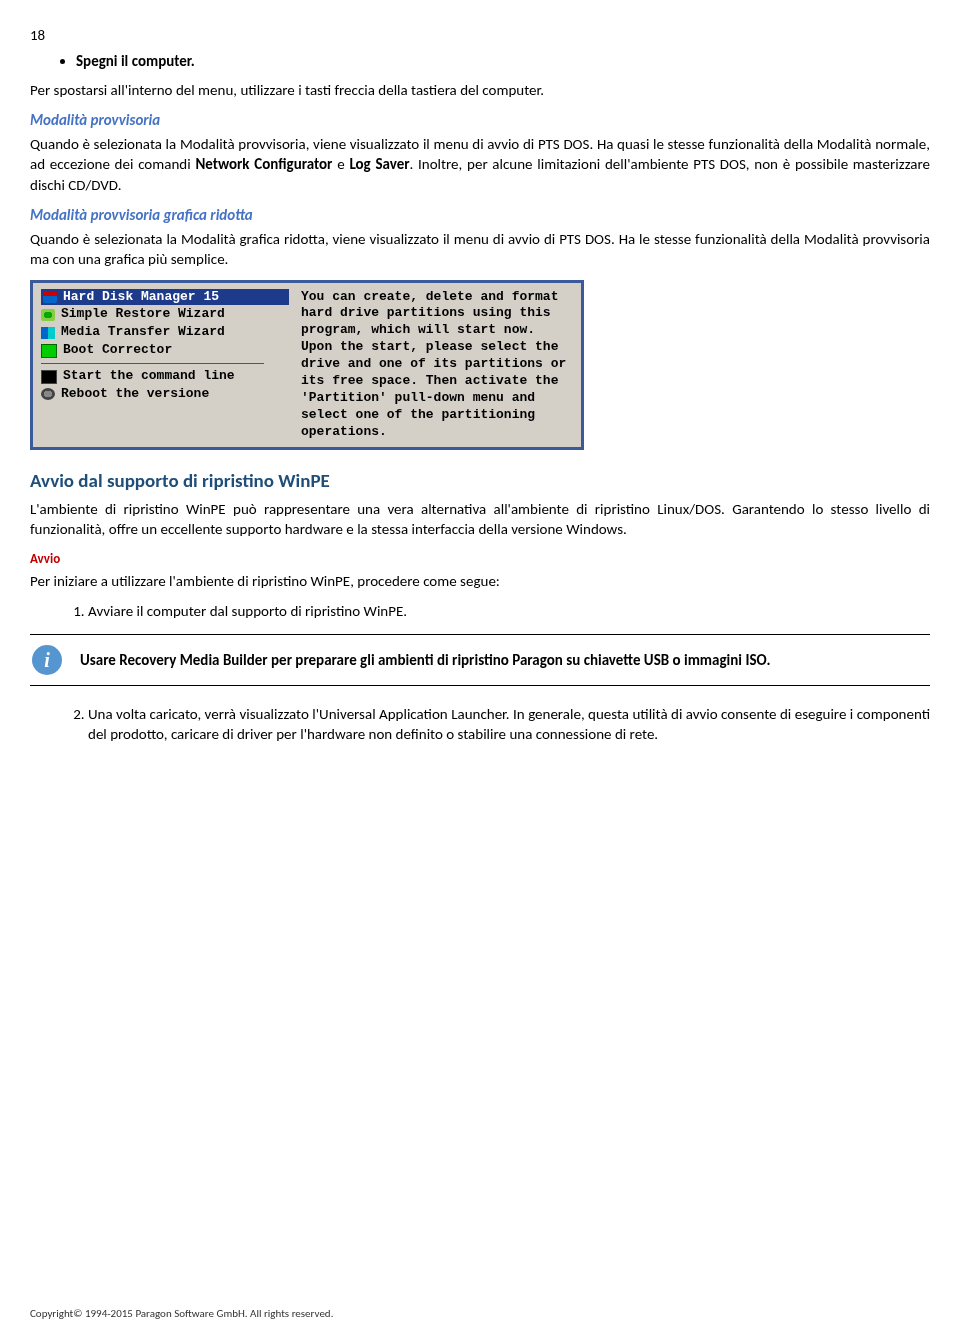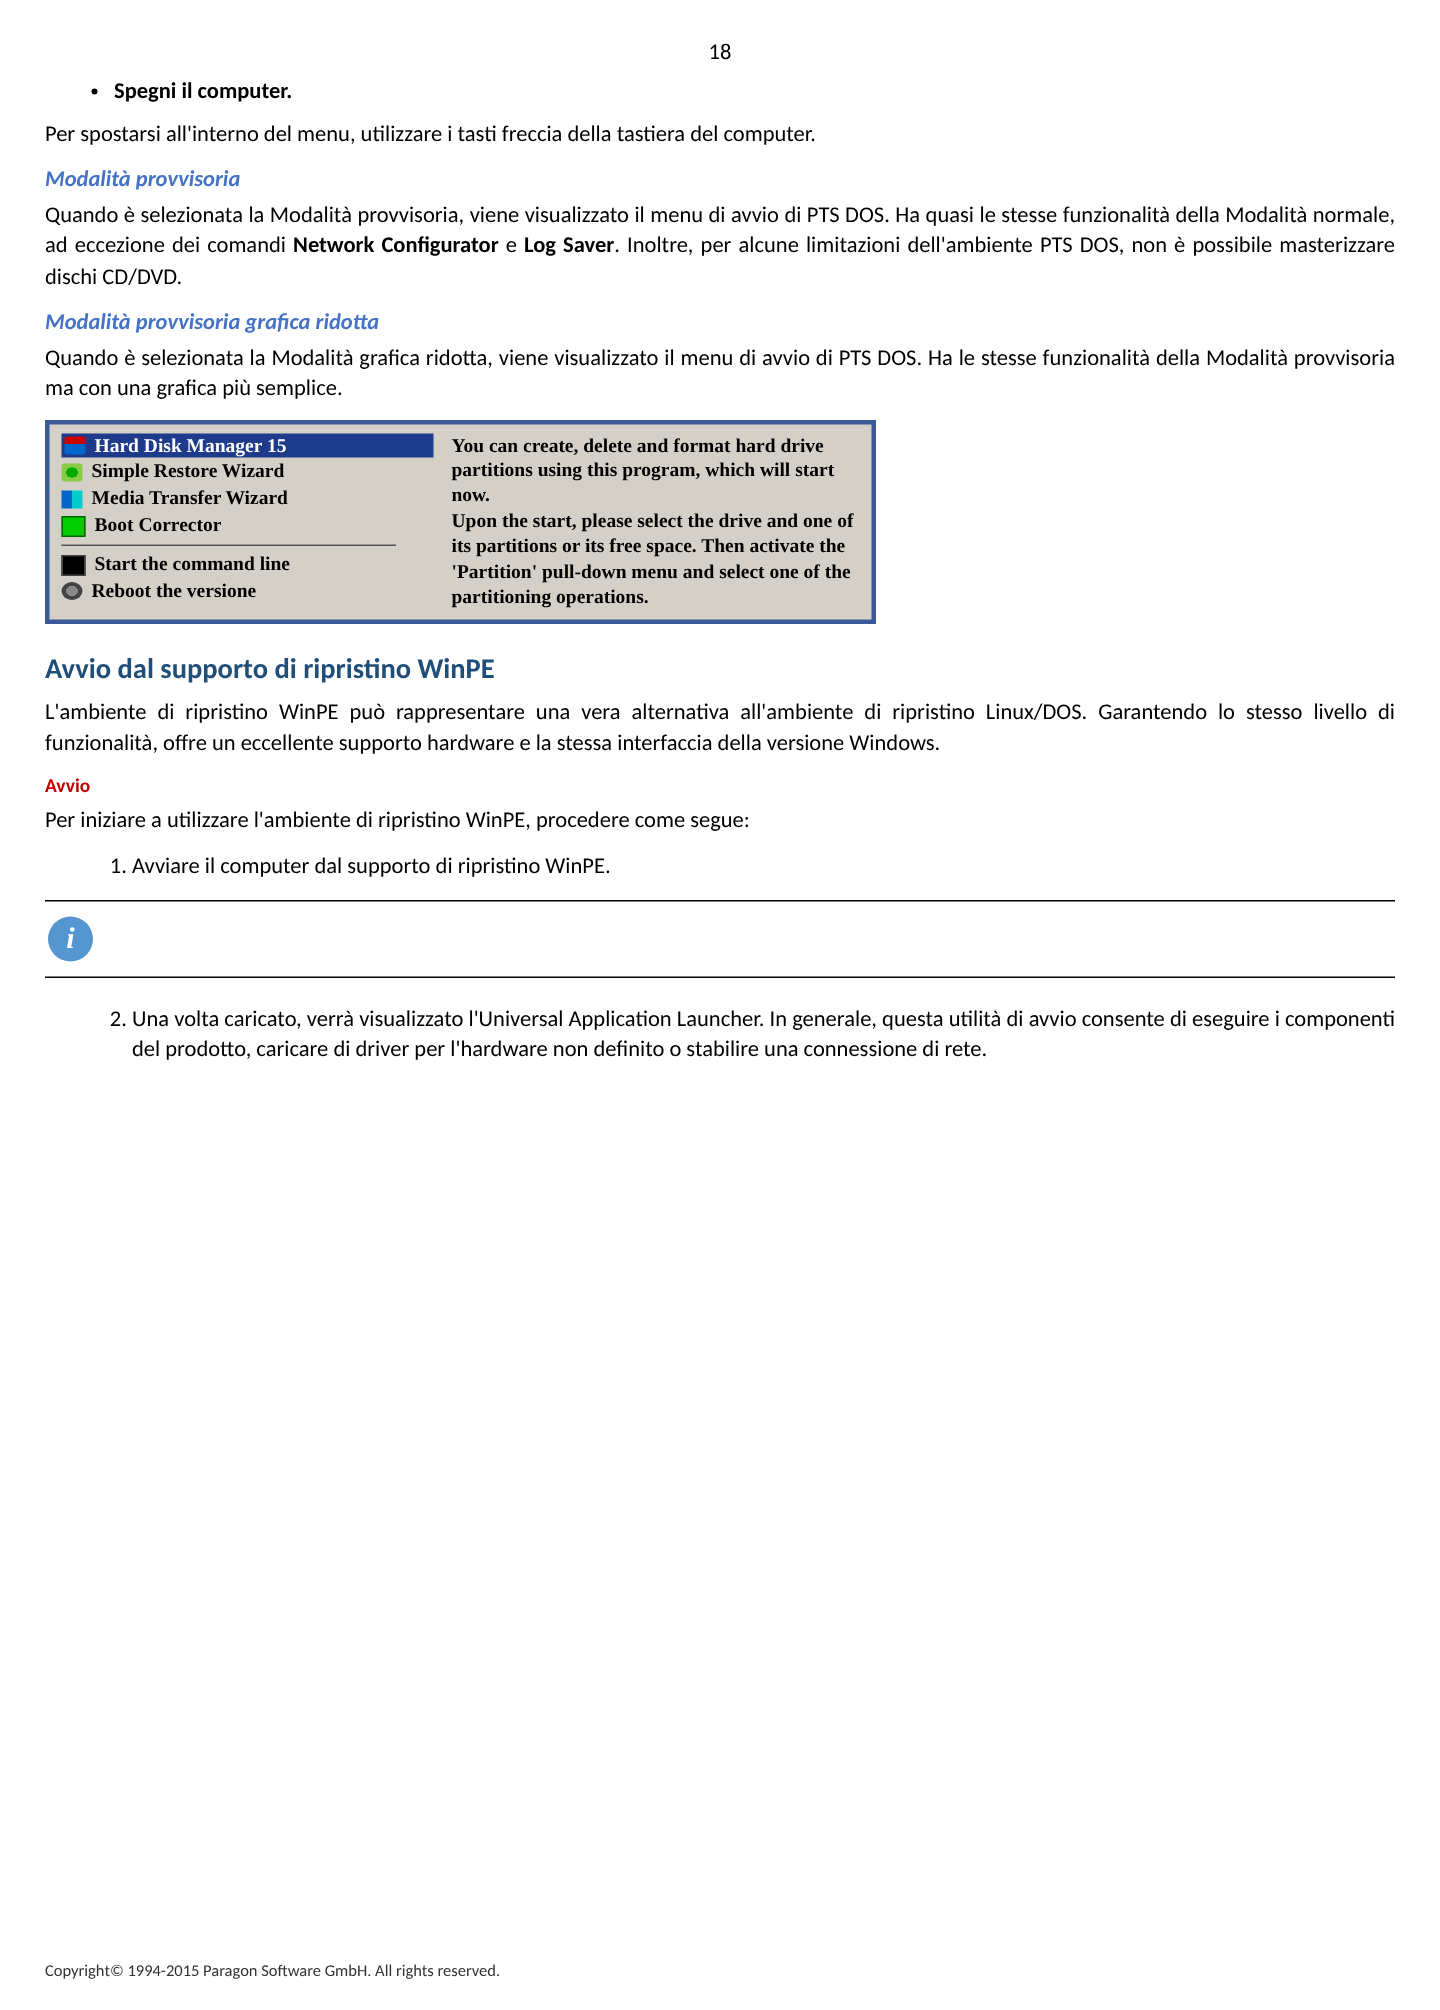--- a/index.html
+++ b/index.html
@@ -8,21 +8,20 @@
     color: #000;
     margin: 0;
     padding: 25px 30px 20px 30px;
     width: 960px;
     box-sizing: border-box;
     line-height: 1.35;
     position: relative;
     min-height: 1340px;
   }
   .page-num {
-    text-align: center;
     font-size: 15px;
     margin-bottom: 6px;
   }
   ul.bullet {
     margin: 0 0 8px 0;
     padding-left: 46px;
   }
   ul.bullet li {
     font-weight: bold;
     margin-bottom: 4px;
@@ -59,21 +58,21 @@
     text-align: justify;
   }
   .bold { font-weight: bold; }
 
   .dos-box {
     width: 544px;
     border: 3px solid #3b5a9a;
     background: #d4d0c8;
     display: flex;
     margin: 6px 0 10px 0;
-    font-family: Liberation Serif, serif;
+    font-family: Liberation Mono, monospace;
     font-size: 13px;
     font-weight: bold;
     line-height: 1.3;
     padding: 2px;
   }
   .dos-left {
     width: 248px;
     padding: 4px 6px;
   }
   .dos-right {
@@ -209,20 +208,21 @@
 
 <p>Per iniziare a utilizzare l'ambiente di ripristino WinPE, procedere come segue:</p>
 
 <ol class="numlist" start="1">
   <li>Avviare il computer dal supporto di ripristino WinPE.</li>
 </ol>
 
 <div class="note-box">
   <div class="note-icon">i</div>
   <div class="note-text">
+    <p>Usare Recovery Media Builder per preparare gli ambienti di ripristino Paragon su chiavette USB o immagini ISO.</p>
   </div>
 </div>
 
 <ol class="numlist" start="2">
   <li>Una volta caricato, verrà visualizzato l'Universal Application Launcher. In generale, questa utilità di avvio consente di eseguire i componenti del prodotto, caricare di driver per l'hardware non definito o stabilire una connessione di rete.</li>
 </ol>
 
 <div class="footer">Copyright© 1994-2015 Paragon Software GmbH. All rights reserved.</div>
 
 </body></html>

